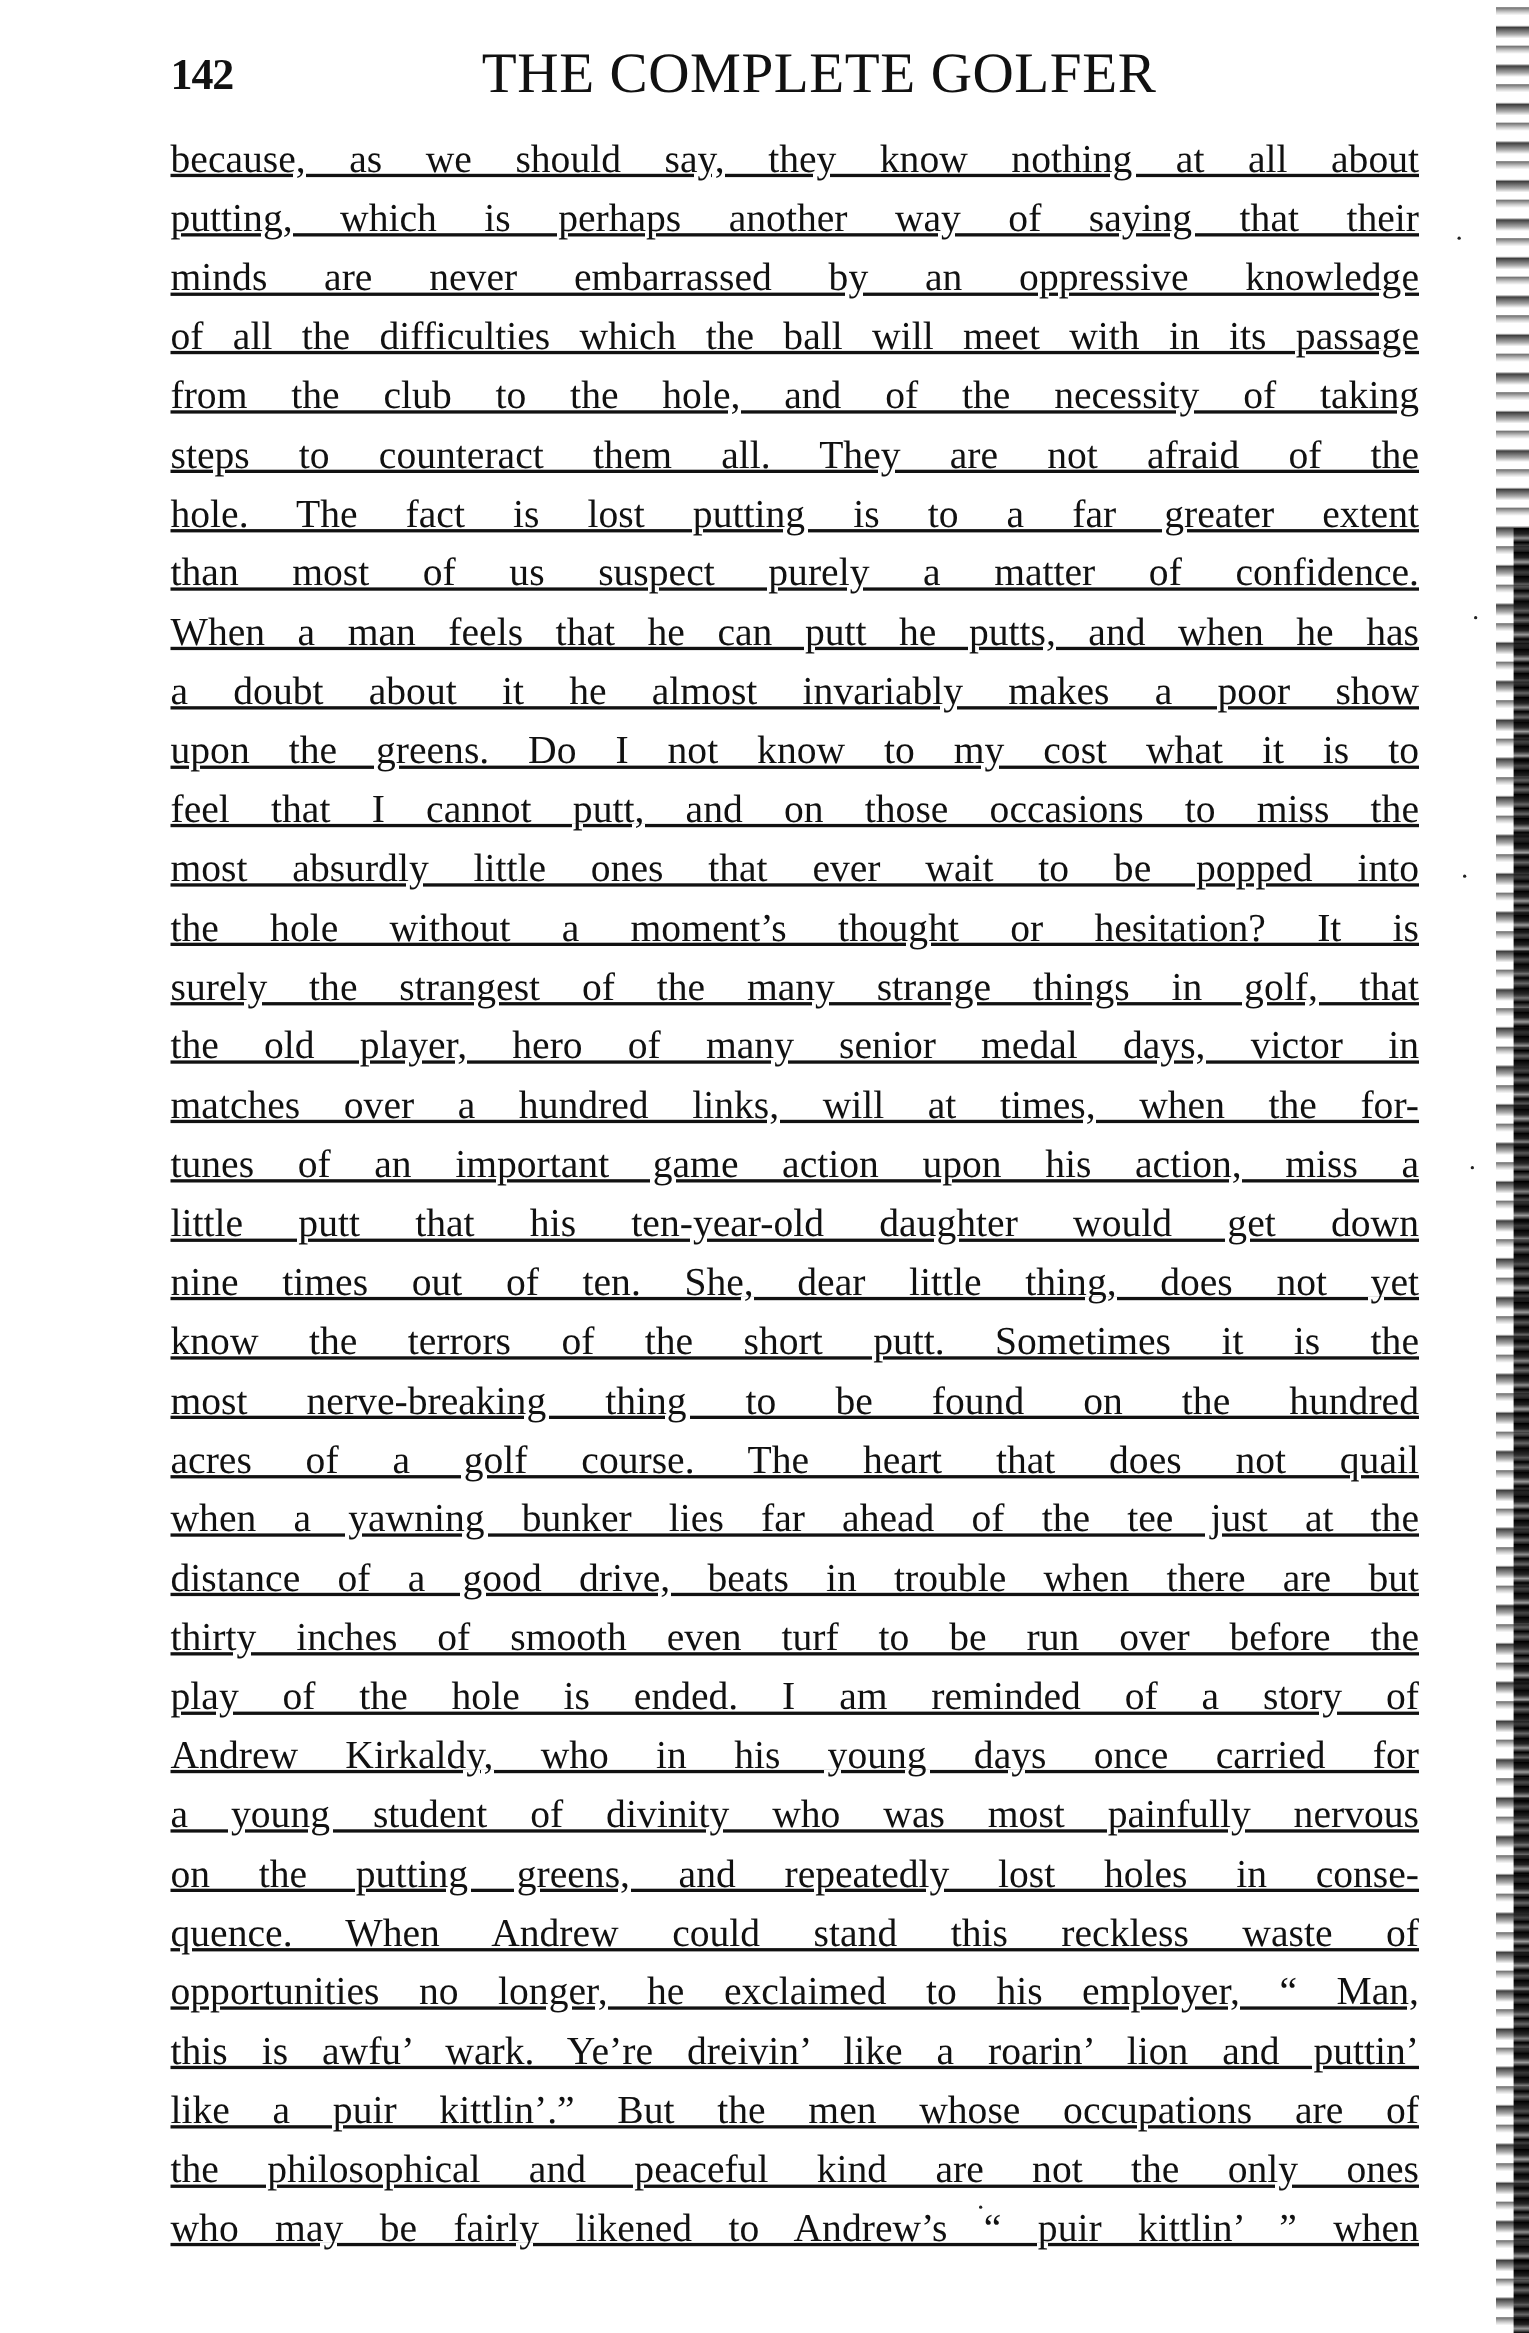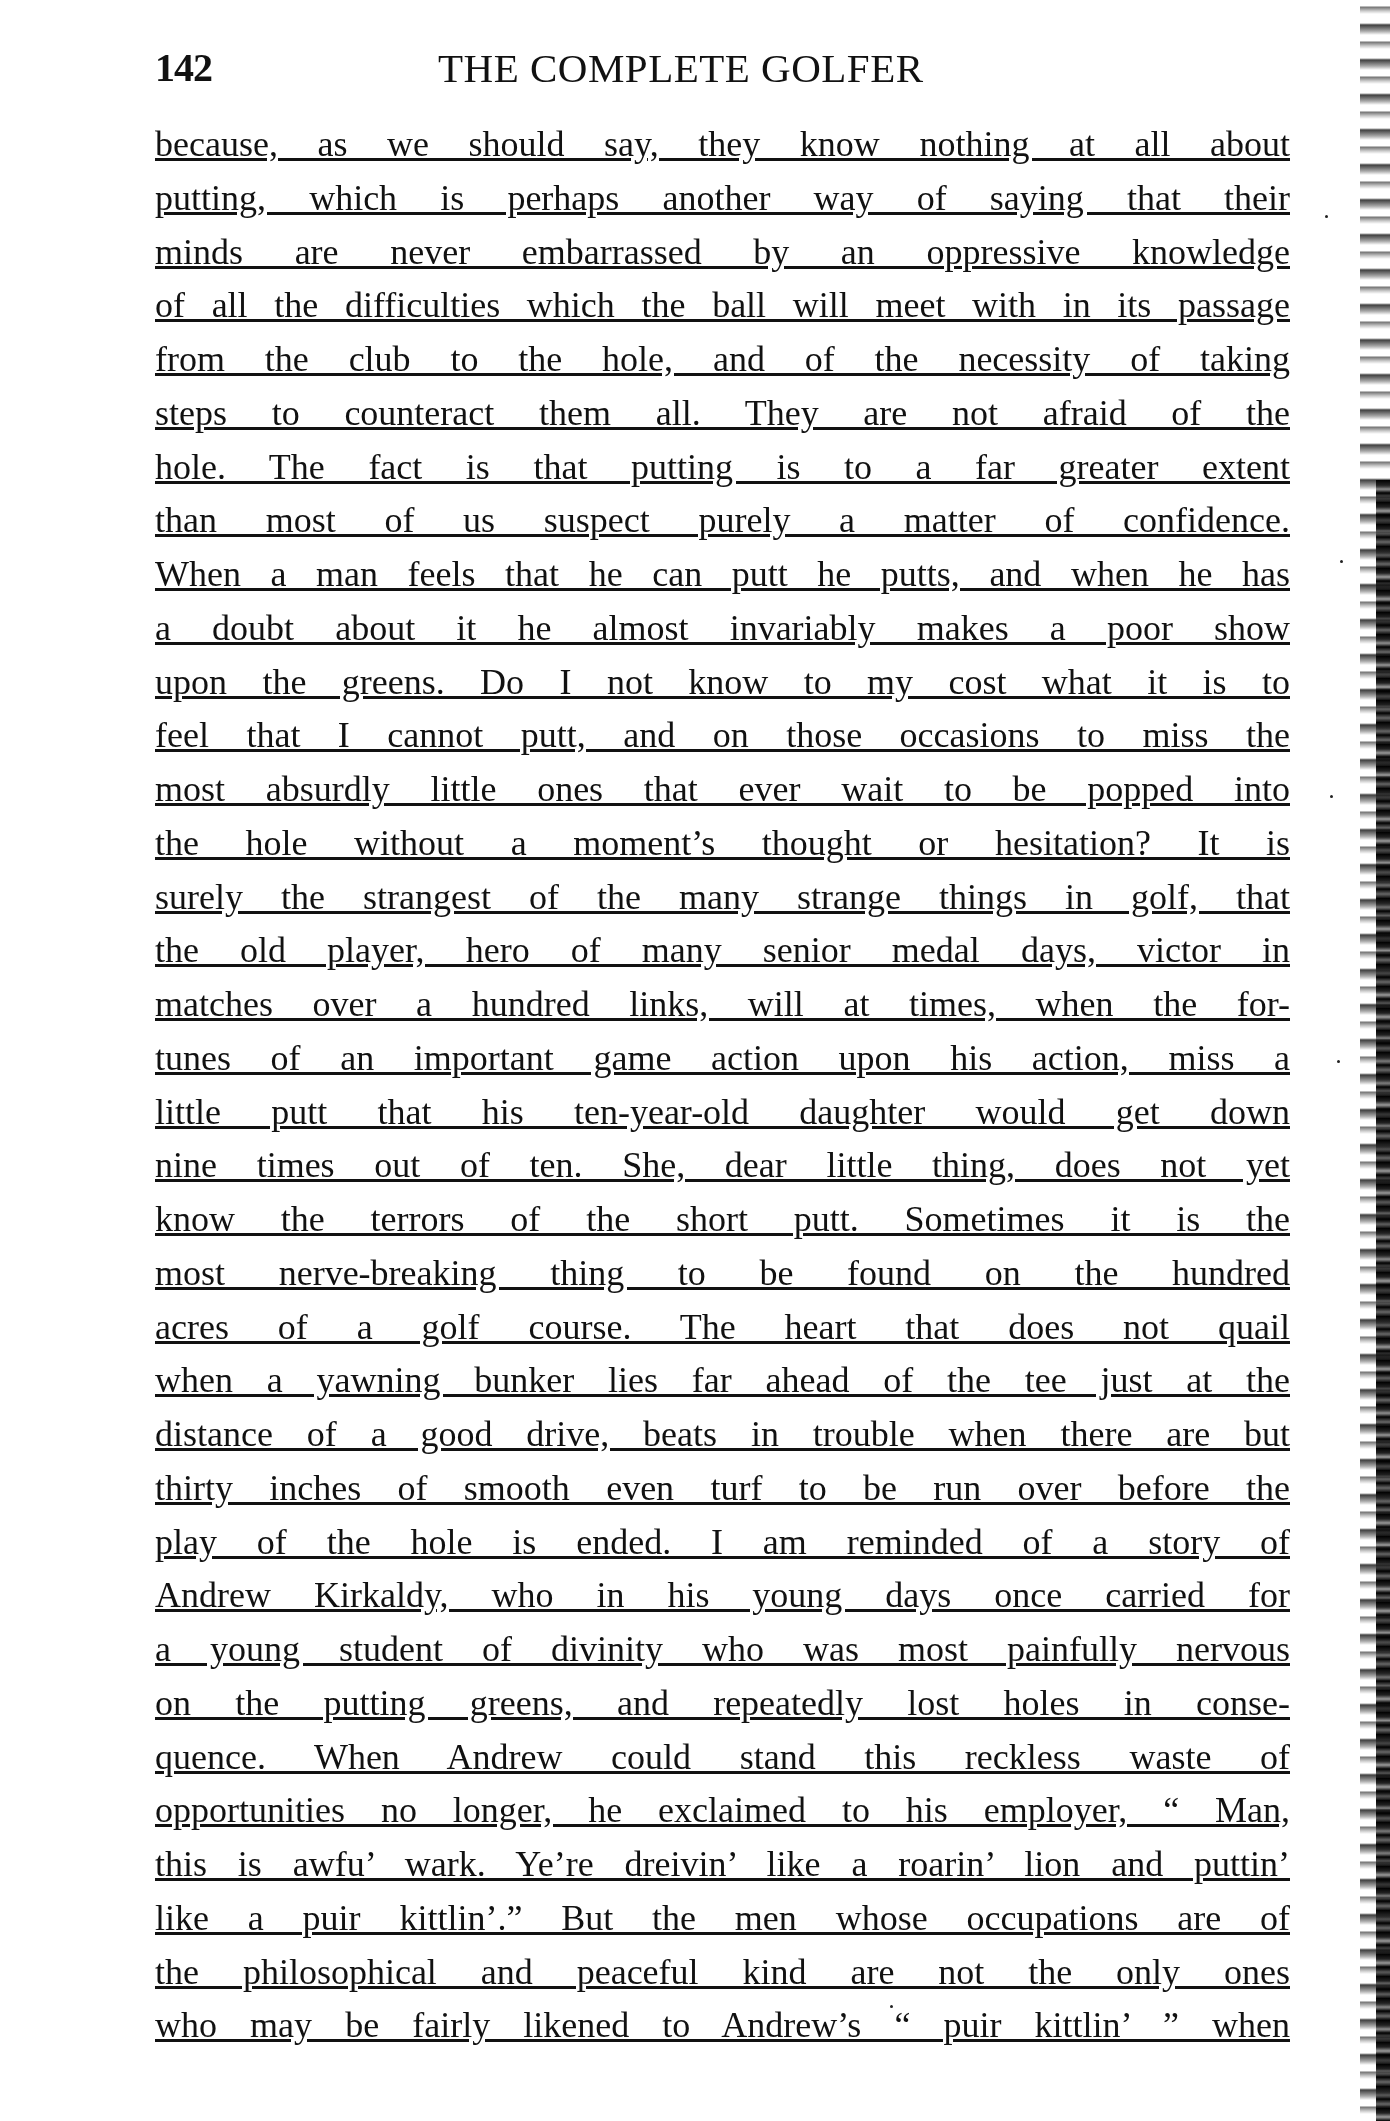--- a/index.html
+++ b/index.html
@@ -34,21 +34,21 @@
     top: 0;
     font-size: 40px;
     line-height: 56px;
     letter-spacing: -1px;
     font-weight: bold;
   }
   .book-title {
     position: absolute;
     left: 283px;
     top: 0;
-    font-size: 41px;
+    font-size: 52px;
     line-height: 56px;
     letter-spacing: 0.5px;
   }
   .body-text {
     position: absolute;
     left: 155px;
     top: 118px;
     width: 1135px;
   }
   .line {
@@ -108,21 +108,21 @@
     <span class="book-title">THE COMPLETE GOLFER</span>
   </div>
 
   <div class="body-text">
     <span class="line">because, as we should say, they know nothing at all about</span>
     <span class="line">putting, which is perhaps another way of saying that their</span>
     <span class="line">minds are never embarrassed by an oppressive knowledge</span>
     <span class="line">of all the difficulties which the ball will meet with in its passage</span>
     <span class="line">from the club to the hole, and of the necessity of taking</span>
     <span class="line">steps to counteract them all. They are not afraid of the</span>
-    <span class="line">hole. The fact is that putting is to a far greater extent</span>
+    <span class="line">hole. The fact is lost putting is to a far greater extent</span>
     <span class="line">than most of us suspect purely a matter of confidence.</span>
     <span class="line">When a man feels that he can putt he putts, and when he has</span>
     <span class="line">a doubt about it he almost invariably makes a poor show</span>
     <span class="line">upon the greens. Do I not know to my cost what it is to</span>
     <span class="line">feel that I cannot putt, and on those occasions to miss the</span>
     <span class="line">most absurdly little ones that ever wait to be popped into</span>
     <span class="line">the hole without a moment’s thought or hesitation? It is</span>
     <span class="line">surely the strangest of the many strange things in golf, that</span>
     <span class="line">the old player, hero of many senior medal days, victor in</span>
     <span class="line">matches over a hundred links, will at times, when the for-</span>

